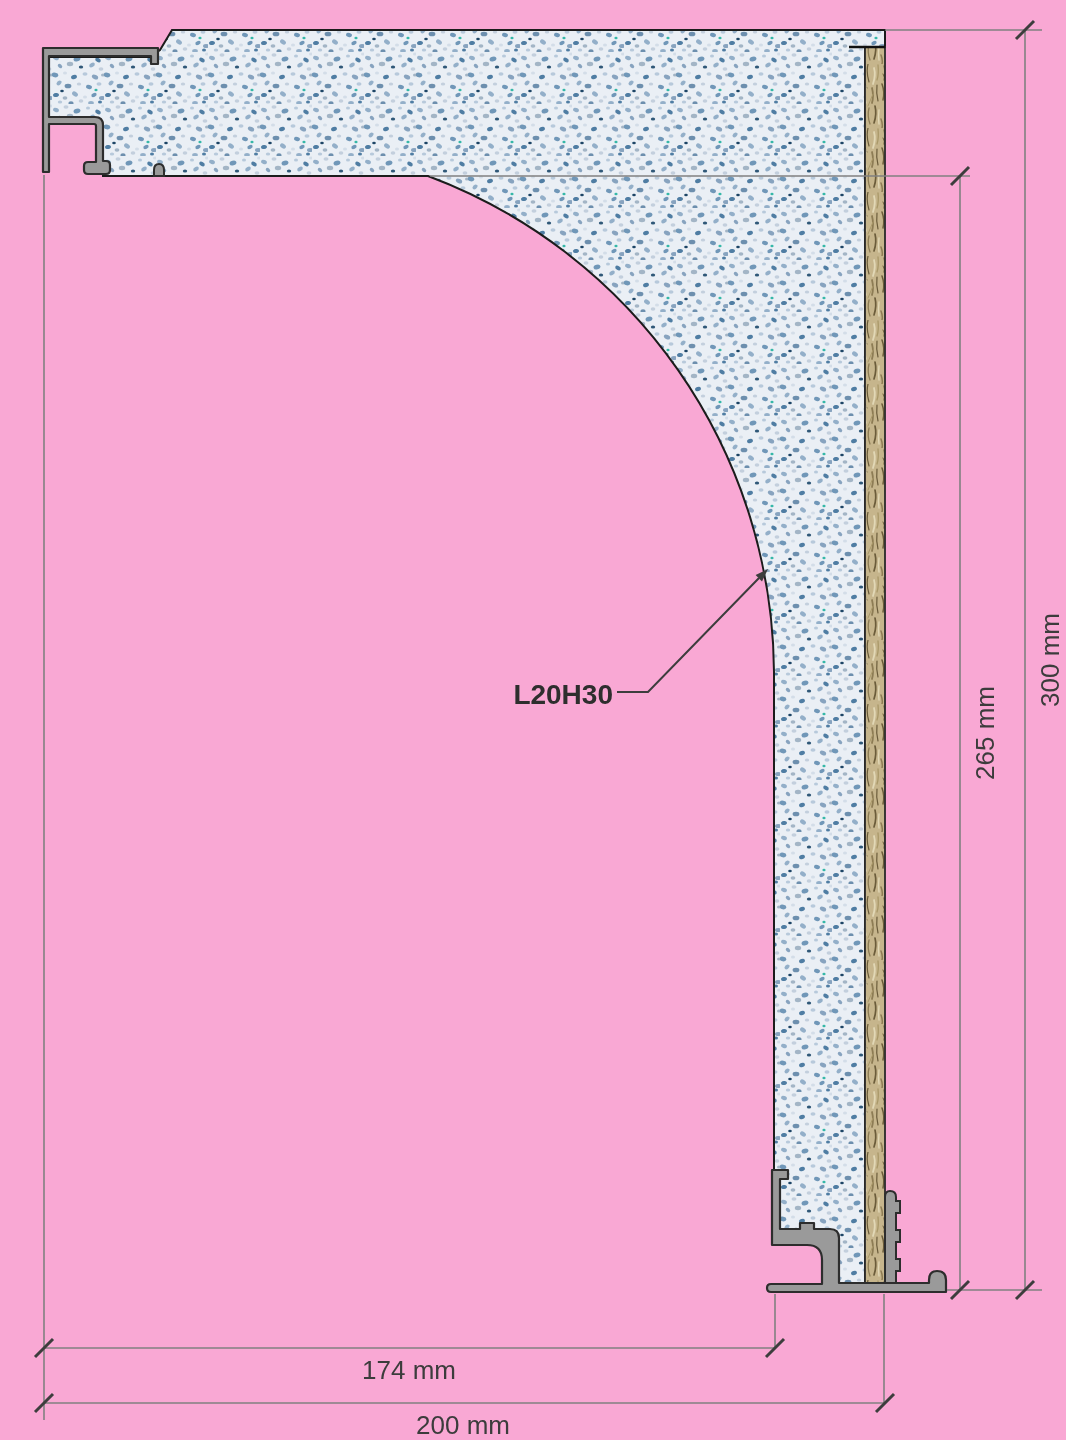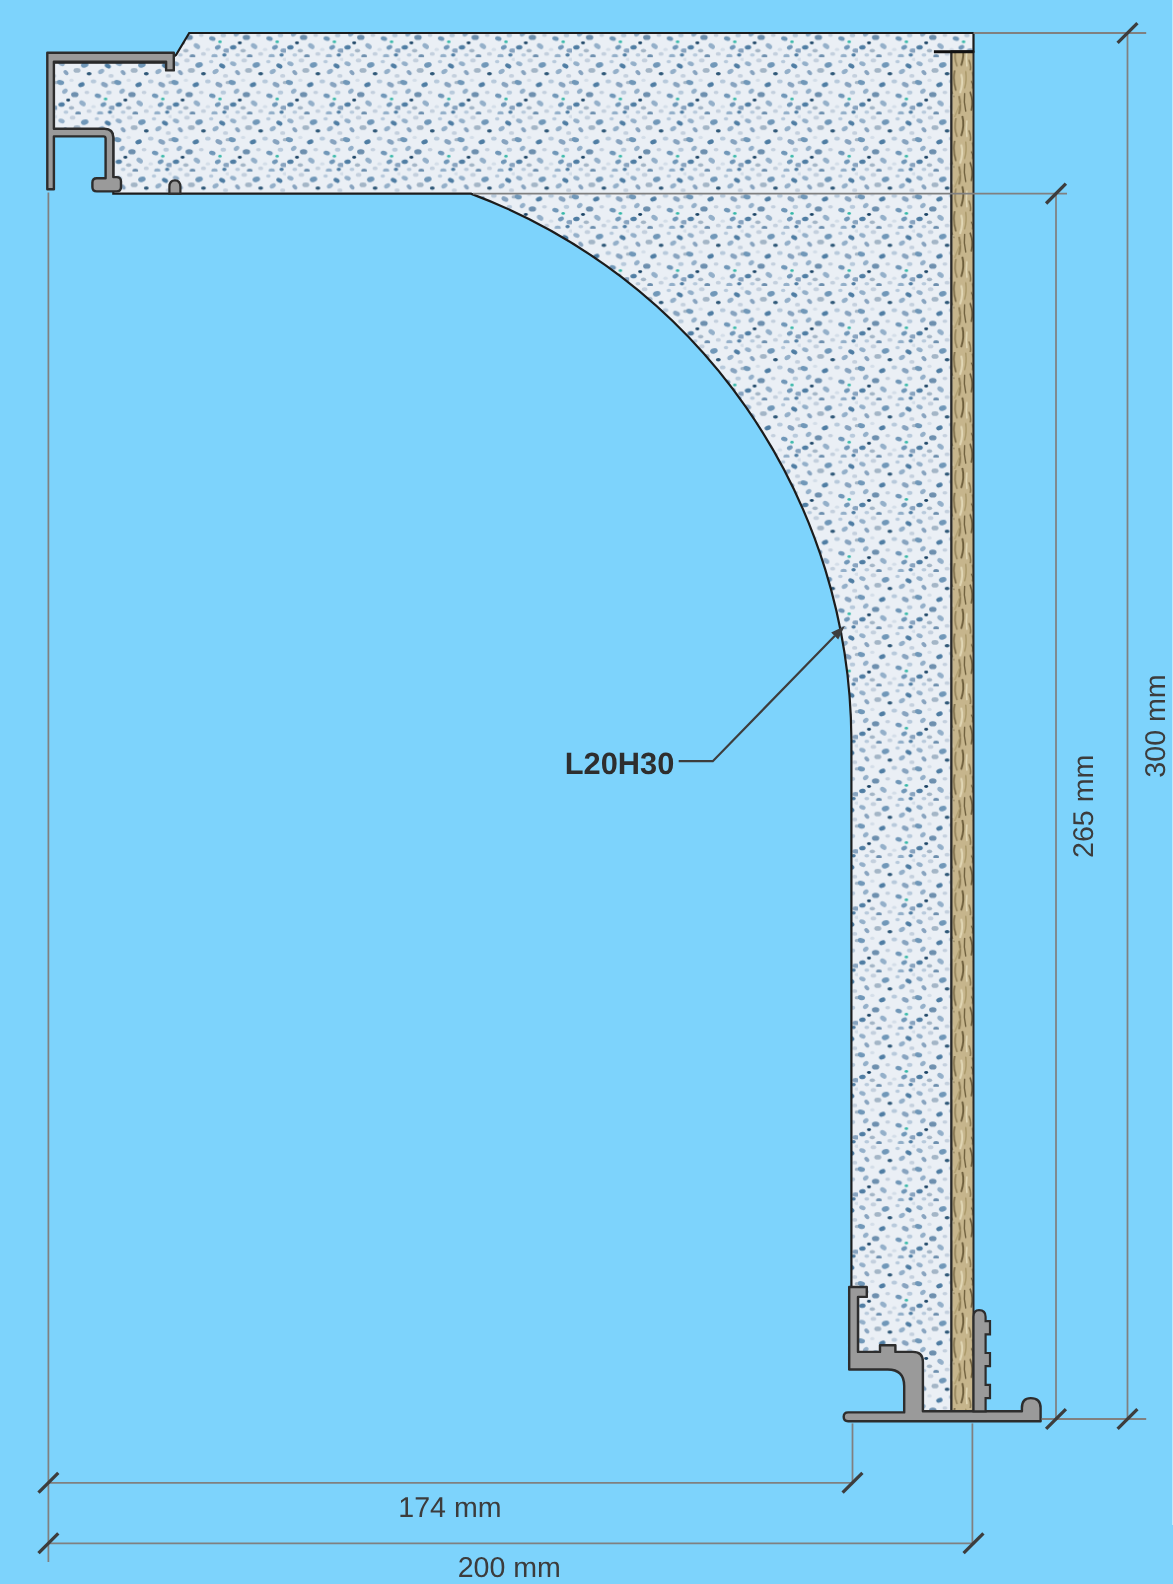--- a/index.html
+++ b/index.html
@@ -1,16 +1,16 @@
 <!DOCTYPE html>
 <html><head>
 <meta charset="utf-8">
 <style>
   html,body{margin:0;padding:0;background:#ffffff;}
-  .stage{position:relative;width:1066px;height:1440px;background:#7dd3fc;overflow:hidden;
+  .stage{position:relative;width:1066px;height:1440px;background:#f9a8d4;overflow:hidden;
          font-family:"Liberation Sans", sans-serif;}
   svg text{font-family:"Liberation Sans","DejaVu Sans",sans-serif;}
   .dim-text{font-size:26px;fill:#3c3c3c;}
   .part-label{font-size:28px;font-weight:bold;fill:#2e2e2e;}
 </style>
 </head>
 <body>
 
 <div class="stage">
 <svg width="1066" height="1440" viewBox="0 0 1066 1440" xmlns="http://www.w3.org/2000/svg">

